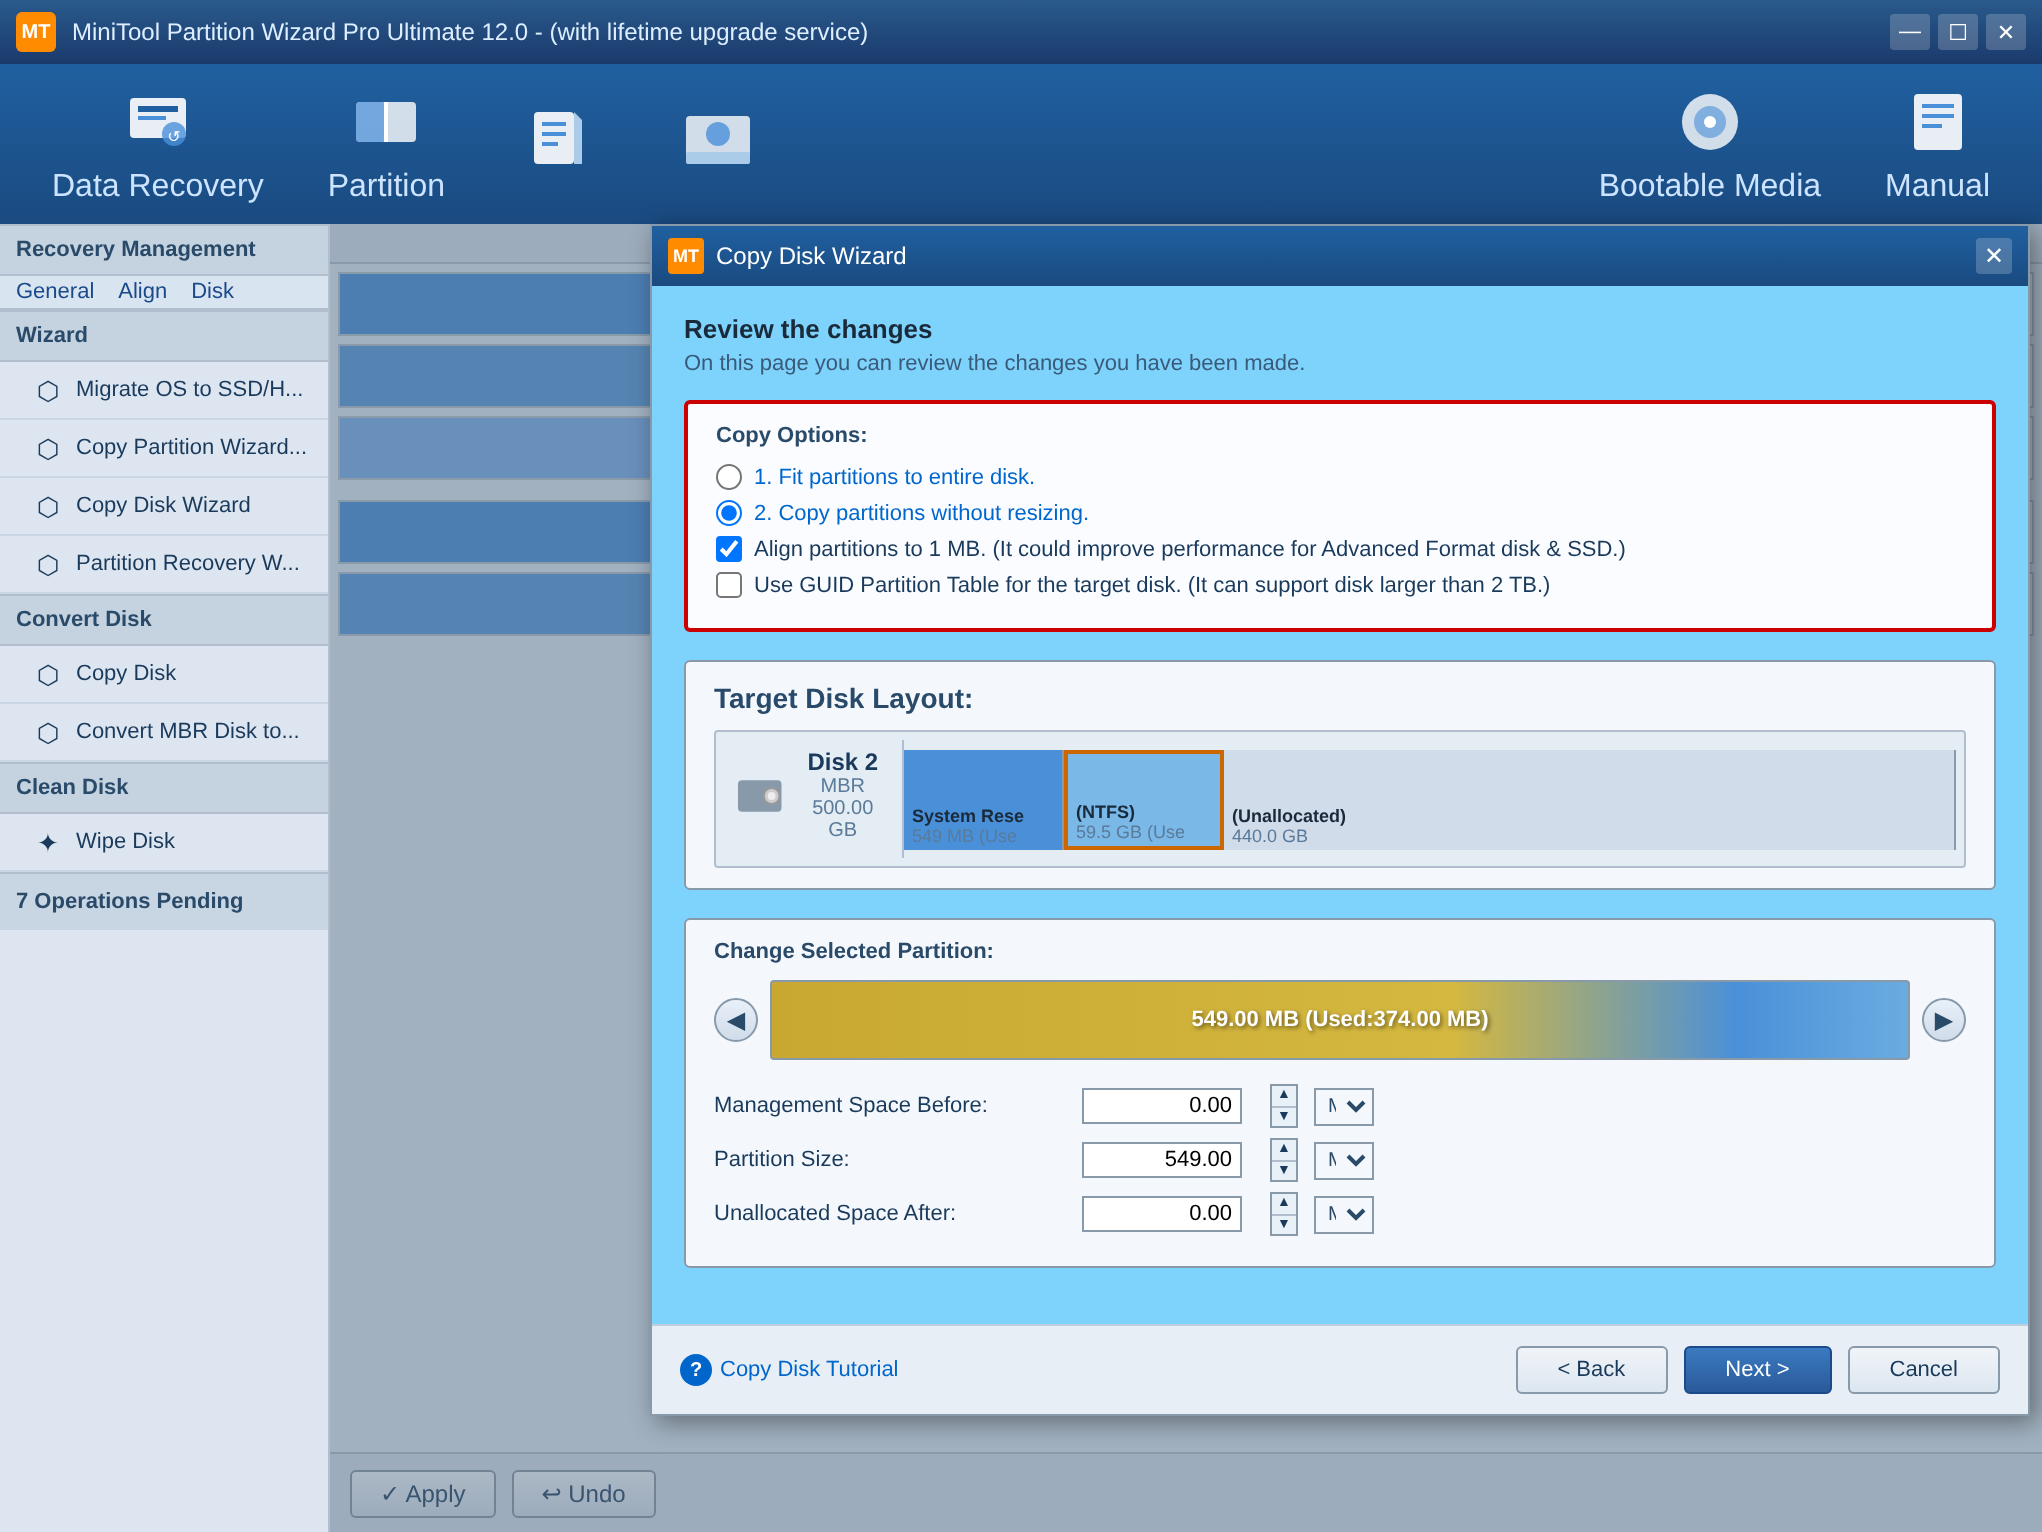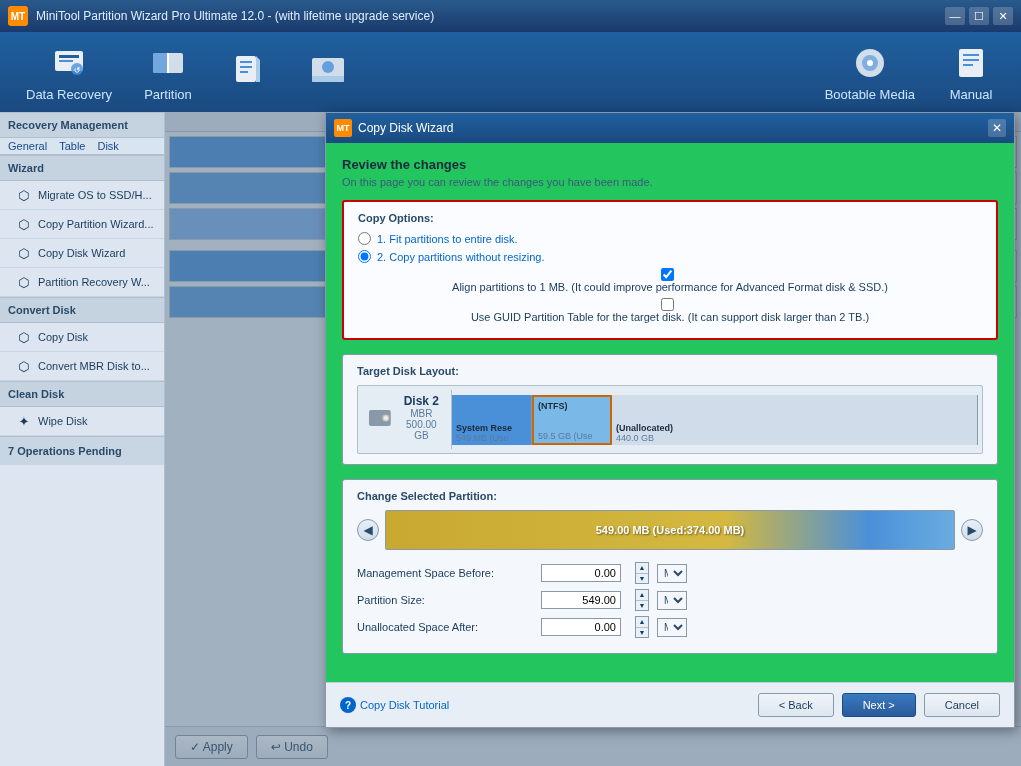--- a/index.html
+++ b/index.html
@@ -31,21 +31,21 @@
       display: flex;
       flex-direction: column;
       align-items: center;
       padding: 6px 16px;
       color: white;
       cursor: pointer;
       border-radius: 4px;
       min-width: 80px;
     }
     .toolbar-icon { width: 40px; height: 40px; display: flex; align-items: center; justify-content: center; font-size: 26px; color: white; margin-bottom: 4px; }
-    .toolbar-label { font-size: 13px; color: #cce4ff; }
+    .toolbar-label { font-size: 16px; color: #cce4ff; }
     .toolbar-spacer { flex: 1; }
 
     
     .app-body {
       display: flex;
       height: calc(766px - 32px - 80px);
       background: #e8eef5;
     }
 
     
@@ -146,21 +146,21 @@
       align-items: center;
       padding: 0 8px;
       color: white;
     }
     .dialog-titlebar-icon { width: 18px; height: 18px; margin-right: 6px; background: #ff8c00; border-radius: 2px; display: flex; align-items: center; justify-content: center; font-size: 9px; color: white; font-weight: bold; }
     .dialog-title { flex: 1; font-size: 12px; }
     .dialog-close { width: 18px; height: 18px; background: rgba(255,255,255,0.2); border: none; color: white; cursor: pointer; font-size: 12px; display: flex; align-items: center; justify-content: center; border-radius: 2px; }
 
     .dialog-body {
       padding: 14px 16px;
-      background: #22c55e;
+      background: #7dd3fc;
     }
 
     .dialog-review-title {
       font-weight: bold;
       font-size: 13px;
       color: #1a2a3a;
       margin-bottom: 4px;
     }
     .dialog-review-subtitle {
       font-size: 11px;
@@ -190,34 +190,33 @@
       color: #1a3a5c;
     }
     .radio-option input[type=radio] { margin-right: 6px; }
     .radio-option a { color: #0066cc; text-decoration: none; }
     .checkbox-option {
       display: flex;
       align-items: center;
       margin-bottom: 5px;
       font-size: 11px;
       color: #1a3a5c;
-      flex-direction: column;
     }
     .checkbox-option input[type=checkbox] { margin-right: 6px; }
 
     
     .target-disk-box {
       border: 1px solid #8899aa;
       border-radius: 3px;
       padding: 10px 14px;
       margin-bottom: 14px;
       background: #f4f8fc;
     }
     .target-disk-legend {
-      font-size: 11px;
+      font-size: 14px;
       font-weight: bold;
       color: #2a4a6a;
       margin-bottom: 8px;
     }
 
     .disk-visual {
       display: flex;
       align-items: center;
       background: #e4ecf4;
       border: 1px solid #b0bece;
@@ -243,21 +242,21 @@
       justify-content: flex-end;
       padding: 2px 4px;
       border-right: 1px solid #8899aa;
       overflow: hidden;
       font-size: 9px;
     }
     .partition-block .p-label { font-weight: bold; color: #1a2a3a; font-size: 9px; }
     .partition-block .p-size { color: #5a7a9a; font-size: 9px; }
 
     .part-system { background: #4a90d9; width: 80px; }
-    .part-ntfs { background: #6aace0; width: 80px; gap: 20px; }
+    .part-ntfs { background: #6aace0; width: 80px; }
     .part-unalloc { background: #c8d8e8; flex: 1; }
 
     
     .change-partition-box {
       border: 1px solid #8899aa;
       border-radius: 3px;
       padding: 10px 14px;
       background: #f4f8fc;
       margin-bottom: 14px;
     }
@@ -429,21 +428,21 @@
       <span class="toolbar-label">Manual</span>
     </div>
   </div>
 
   <div class="app-body">
 
     <div class="sidebar">
       <div class="sidebar-section-title">Recovery Management</div>
       <div class="pm-sub-nav">
         <a>General</a>
-        <a>Table</a>
+        <a>Align</a>
         <a>Disk</a>
       </div>
       <div class="sidebar-section-title">Wizard</div>
       <div class="sidebar-item">
         <span class="sidebar-icon">⬡</span>
         <span>Migrate OS to SSD/H...</span>
       </div>
       <div class="sidebar-item">
         <span class="sidebar-icon">⬡</span>
         <span>Copy Partition Wizard...</span>

